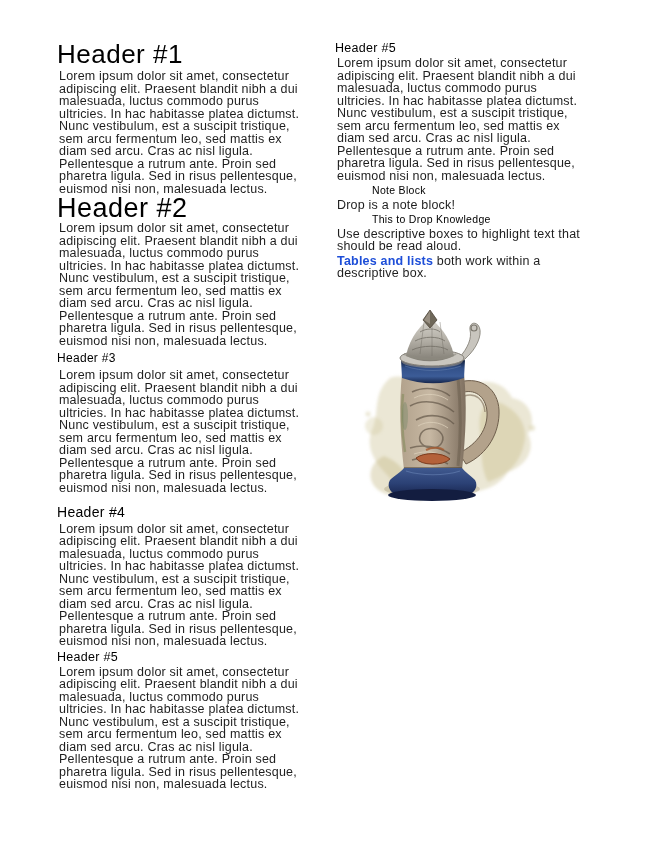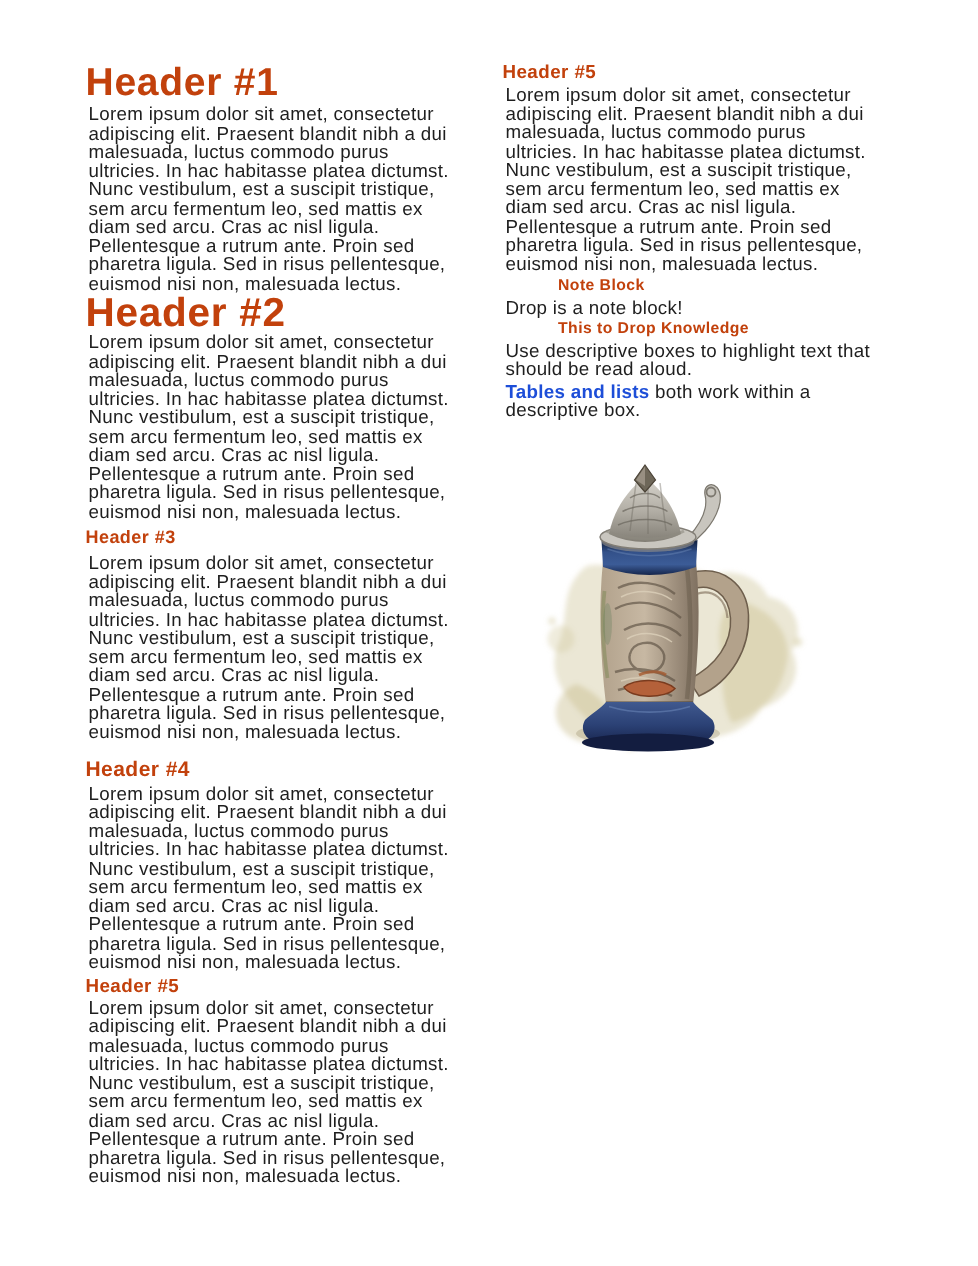--- a/index.html
+++ b/index.html
@@ -17,22 +17,22 @@
 
   .body-p{
     margin:2px;
     font-size:12.5px;
     line-height:12.5px;
     letter-spacing:0.2px;
     white-space:pre-line;
     color:#1e1e1e;
   }
   h1,h2,h3,h4,h5,.note-h{
-    color:#c2410c;
-    font-weight:700;
+    color:#000000;
+    font-weight:400;
     margin:0;
     letter-spacing:0.3px;
   }
   h1{font-size:26px;line-height:28px;margin:0 0 2px 0;letter-spacing:0.5px;}
   h2{font-size:27px;line-height:23px;margin:0 0 2px 0;letter-spacing:0.5px;}
   h3{font-size:12px;line-height:18px;margin:2px 0 2px 0;}
   h4{font-size:14px;line-height:15.5px;margin:11px 0 1px 0;}
   h5{font-size:12.5px;line-height:14px;margin:0;}
   .col-right h5{margin-top:1px;}
   .note-h{font-size:10.5px;line-height:12.5px;padding-left:37px;}

